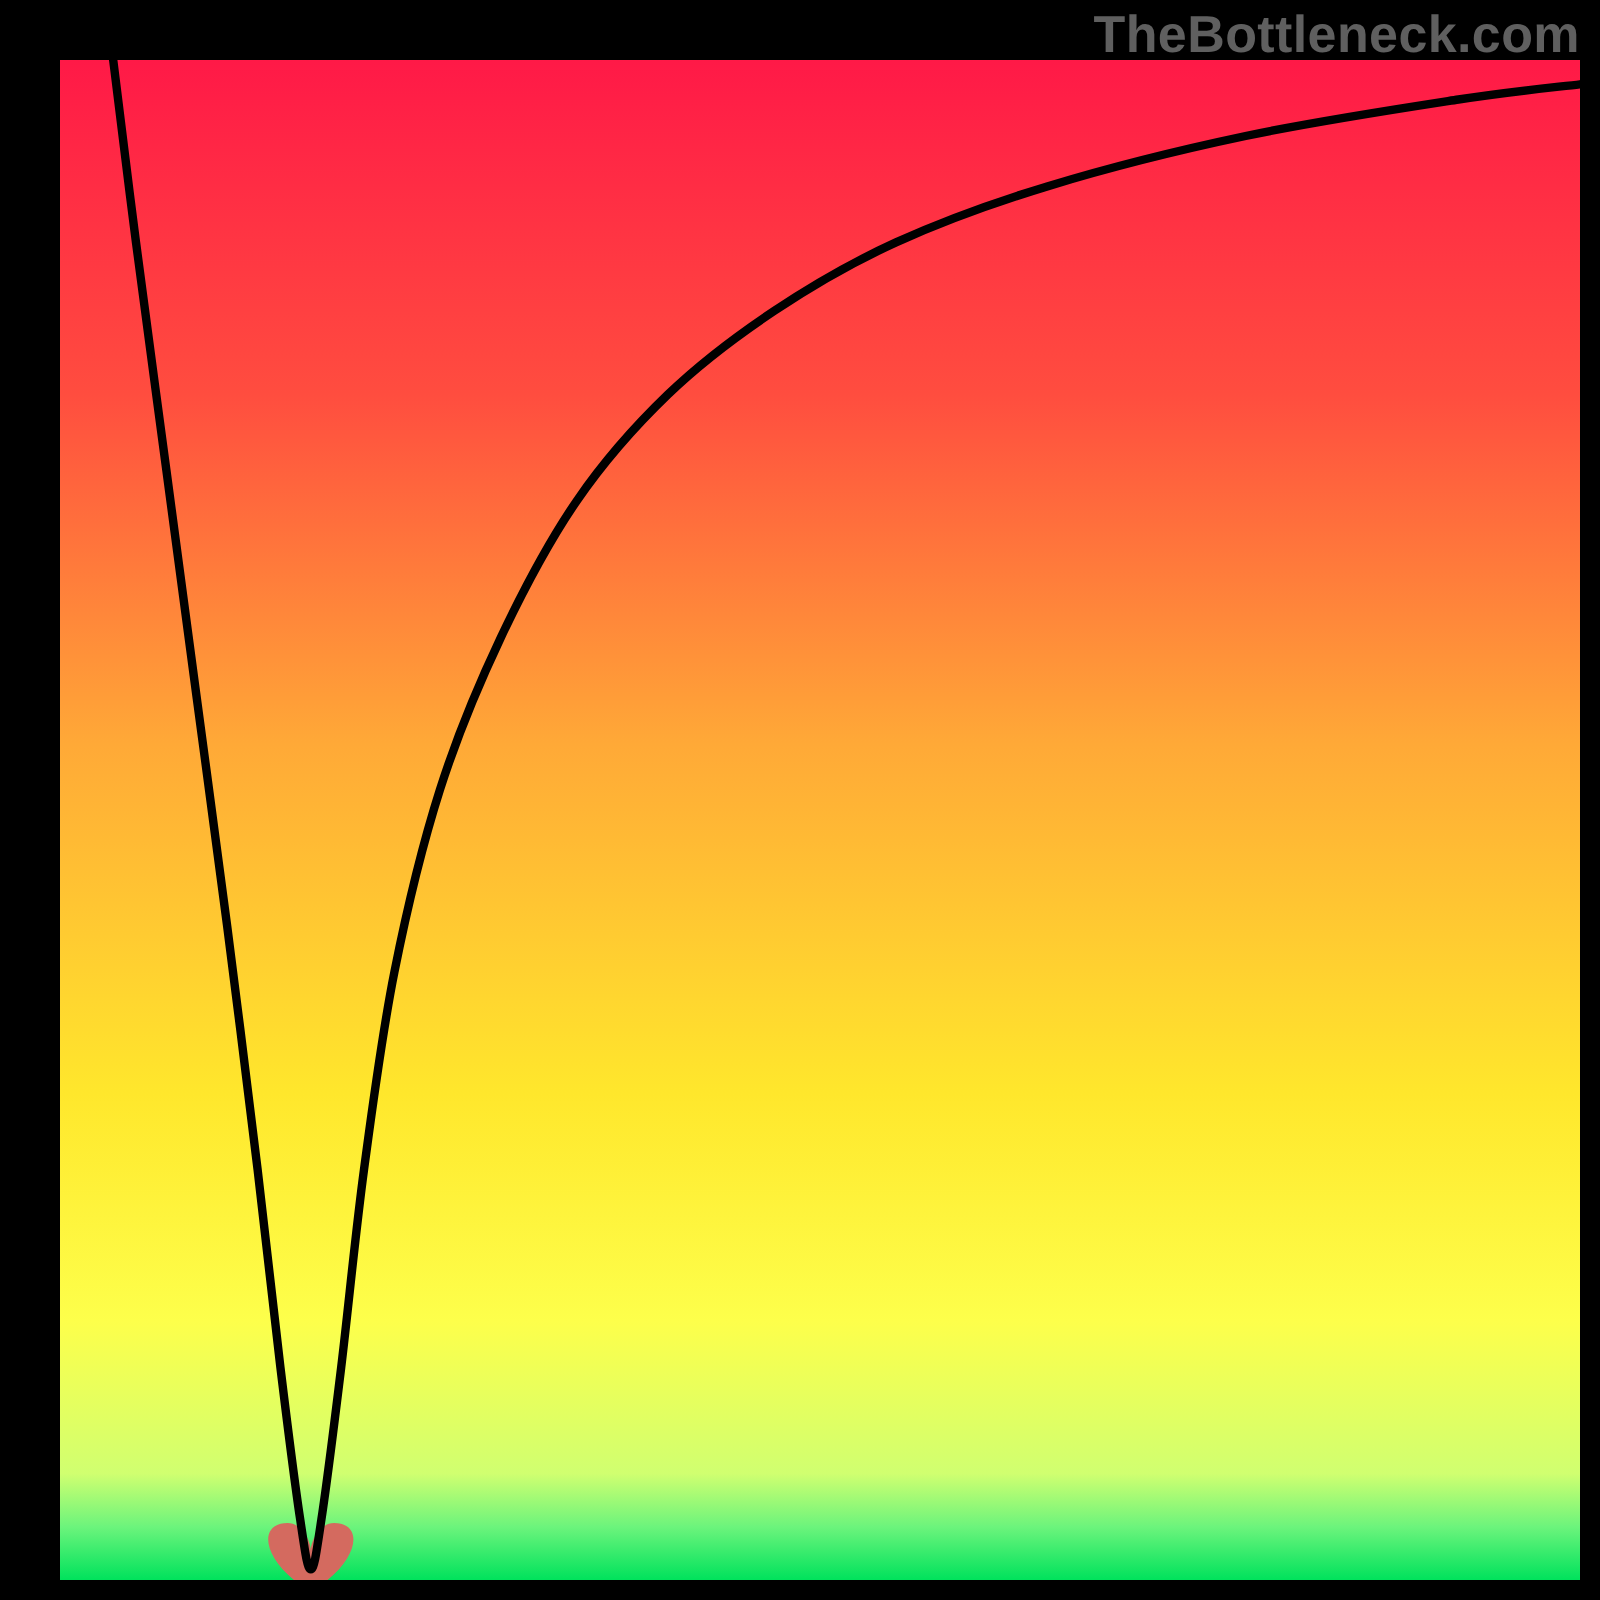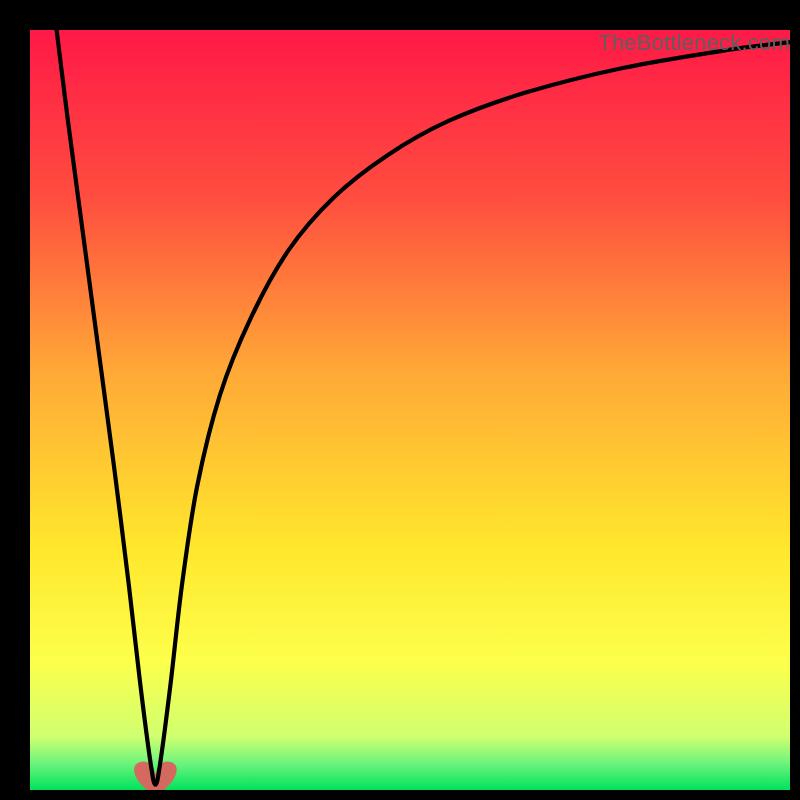--- a/index.html
+++ b/index.html
@@ -14,26 +14,25 @@
   .stage {
     position: relative;
     width: 800px;
     height: 800px;
   }
   .watermark {
     position: absolute;
     top: 2px;
     right: 10px;
     color: #5f5f5f;
-    font-size: 22px;
-    font-weight: 400;
+    font-size: 26px;
+    font-weight: 700;
     letter-spacing: 0.2px;
     z-index: 20;
     user-select: none;
-    margin-top: 28px;
   }
   svg {
     position: absolute;
     inset: 0;
   }
 </style>
 </head>
 <body>
 
 <div class="stage">

